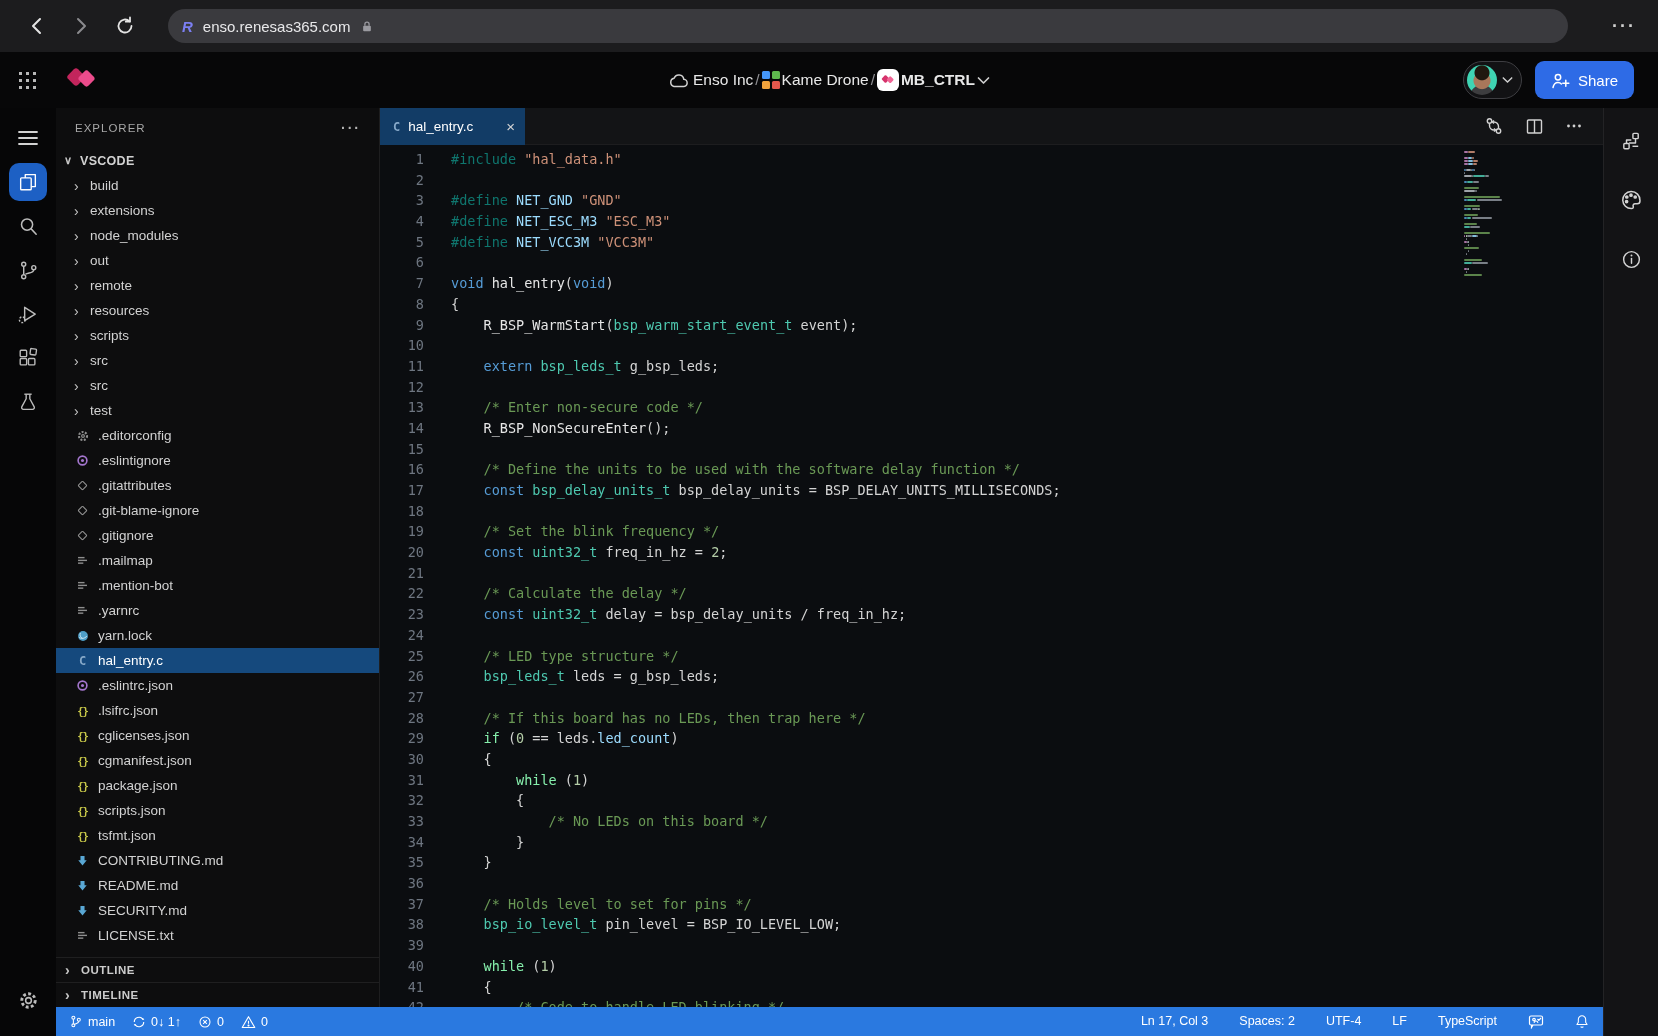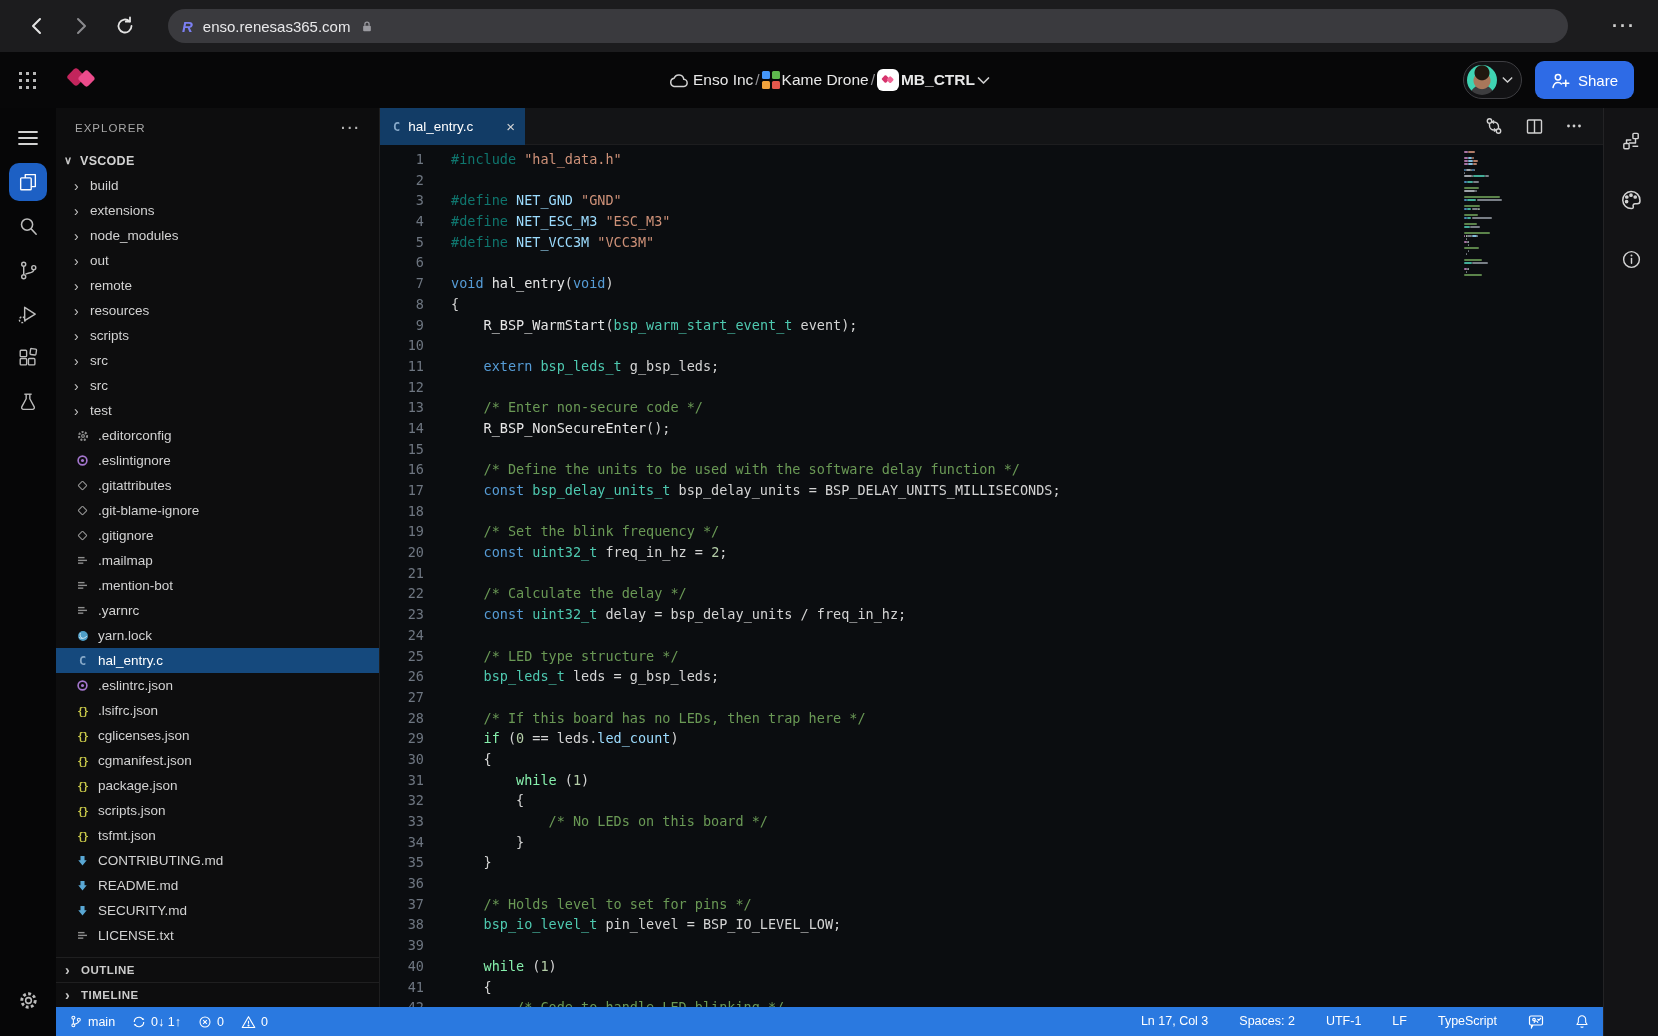--- a/index.html
+++ b/index.html
@@ -867,21 +867,21 @@
                 <path d="M8 6.2v3.2"></path>
                 <circle cx="8" cy="11.2" r="0.55" fill="#fff"></circle>
               </svg>
             </span>
             <span>0</span>
           </span>
         </div>
       <div class="sb-right" id="status-right">
           <span class="sb-item">Ln 17, Col 3</span>
           <span class="sb-item">Spaces: 2</span>
-          <span class="sb-item">UTF-1</span>
+          <span class="sb-item">UTF-4</span>
           <span class="sb-item">LF</span>
           <span class="sb-item">TypeScript</span>
           <span class="sb-item">
             <svg width="16" height="15" viewBox="0 0 16 15" fill="none" stroke="#fff" stroke-width="1.2">
               <rect x="1.5" y="2" width="13" height="9" rx="1.5"></rect>
               <path d="M5 11l-1.5 2.5V11"></path>
               <circle cx="6" cy="5.6" r="1.3"></circle>
               <path d="M8.7 8.8c.4-1.2 1.1-1.8 2-1.8s1.6.6 2 1.8" transform="translate(-2.7 0)"></path>
               <path d="M9.5 5l1.3 1.3L13 4" stroke-linejoin="round"></path>
             </svg>

